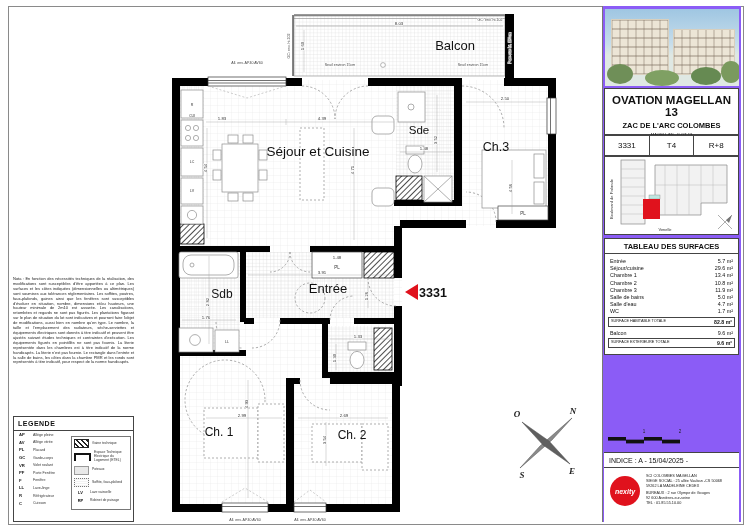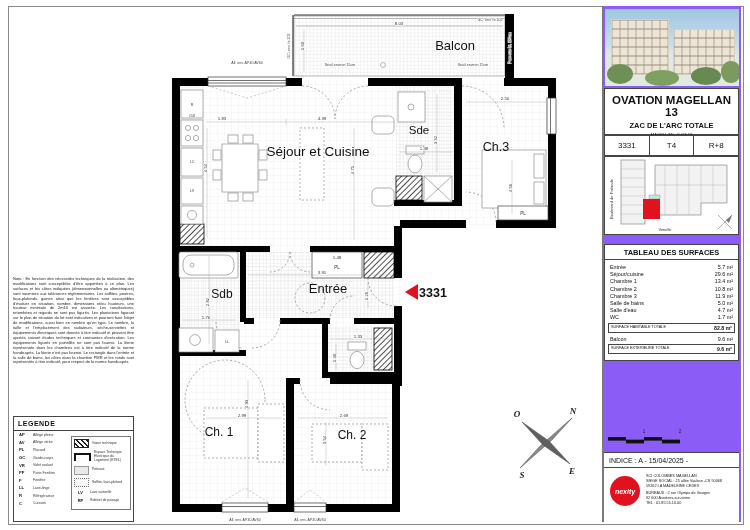--- a/index.html
+++ b/index.html
@@ -42,21 +42,21 @@
                         repeating-linear-gradient(90deg,rgba(120,105,90,.25) 0 2px,transparent 2px 8px);}
   .tree{position:absolute;border-radius:50%;}
   .titlebox{top:82px;height:47px;border:1px solid #444;text-align:center;}
   .ptitle{font-size:11.5px;font-weight:bold;margin-top:5px;}
   .psub{font-size:7.5px;font-weight:bold;margin-top:3px;}
   .psmall{font-size:4.2px;margin-top:2px;color:#222;}
   .lotrow{top:129px;height:21px;border:1px solid #444;display:flex;}
   .lotcell{flex:1;display:flex;align-items:center;justify-content:center;font-size:8px;border-right:1px solid #444;}
   .lotcell:last-child{border-right:none;}
   .keyplan{top:150px;height:79px;border:1px solid #444;}
-  .surf{top:238px;height:117px;border:1px solid #444;}
+  .surf{top:232px;height:117px;border:1px solid #444;}
   .stitle{font-size:7.5px;font-weight:bold;text-align:center;padding:3px 0 2px;border-bottom:1px solid #444;}
   .srows{padding:4px 5px 0;}
   .surfrow{display:flex;justify-content:space-between;font-size:5.4px;line-height:7.2px;}
   .totbox{display:flex;justify-content:space-between;border:1px solid #444;margin:1px 3px;padding:1px 2px;}
   .totlab{font-size:3.8px;}
   .totval{font-size:5.2px;font-weight:bold;}
   .balrow{display:flex;justify-content:space-between;font-size:5.4px;padding:2px 5px 1px;}
   .scalebox{top:418px;height:28px;position:absolute;left:1px;width:135px;}
   .indice{top:446px;height:16px;border-top:1px solid #444;border-bottom:1px solid #444;
           font-size:7px;display:flex;align-items:center;padding-left:5px;}
@@ -402,21 +402,21 @@
     <div class="bld" style="left:6px;top:10px;width:58px;height:56px;"></div>
     <div class="bld" style="left:68px;top:20px;width:62px;height:46px;"></div>
     <div class="tree" style="left:2px;bottom:2px;width:26px;height:20px;background:#6f8f58;"></div>
     <div class="tree" style="left:40px;bottom:0;width:34px;height:16px;background:#7fa063;"></div>
     <div class="tree" style="left:86px;bottom:1px;width:30px;height:18px;background:#668a52;"></div>
     <div class="tree" style="left:116px;bottom:3px;width:20px;height:22px;background:#7a9a5e;"></div>
   </div>
 
   <div class="pbox titlebox">
     <div class="ptitle">OVATION MAGELLAN 13</div>
-    <div class="psub">ZAC DE L'ARC TOTALE</div>
+    <div class="psub">ZAC DE L'ARC COLOMBES</div>
     <div class="psmall">MAGELLAN - ILOT 13</div>
     <div class="psmall" style="margin-top:0;">92700- COLOMBES</div>
   </div>
 
   <div class="pbox lotrow">
     <div class="lotcell">3331</div>
     <div class="lotcell">T4</div>
     <div class="lotcell">R+8</div>
   </div>
 

